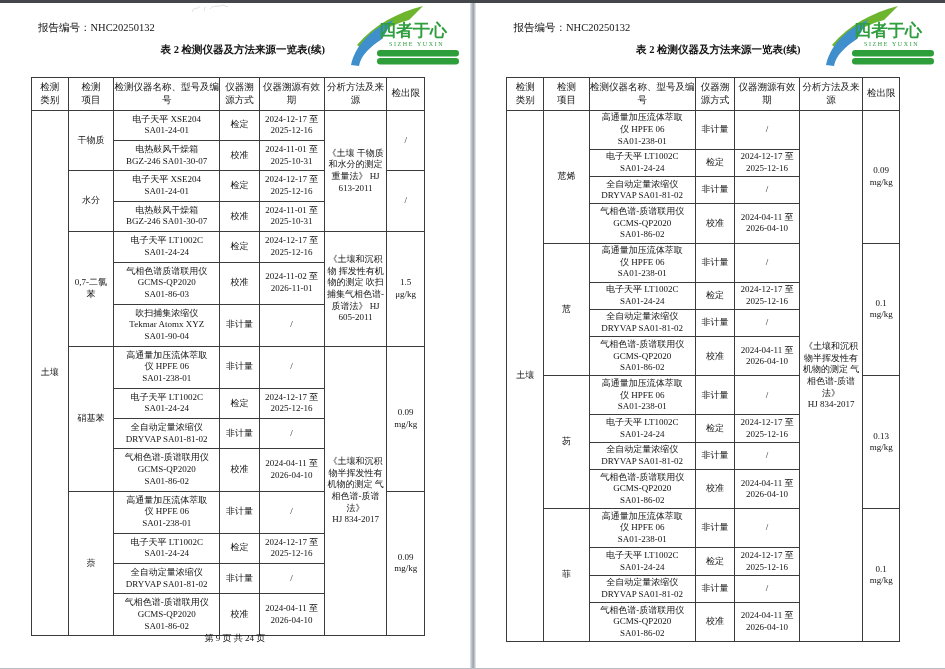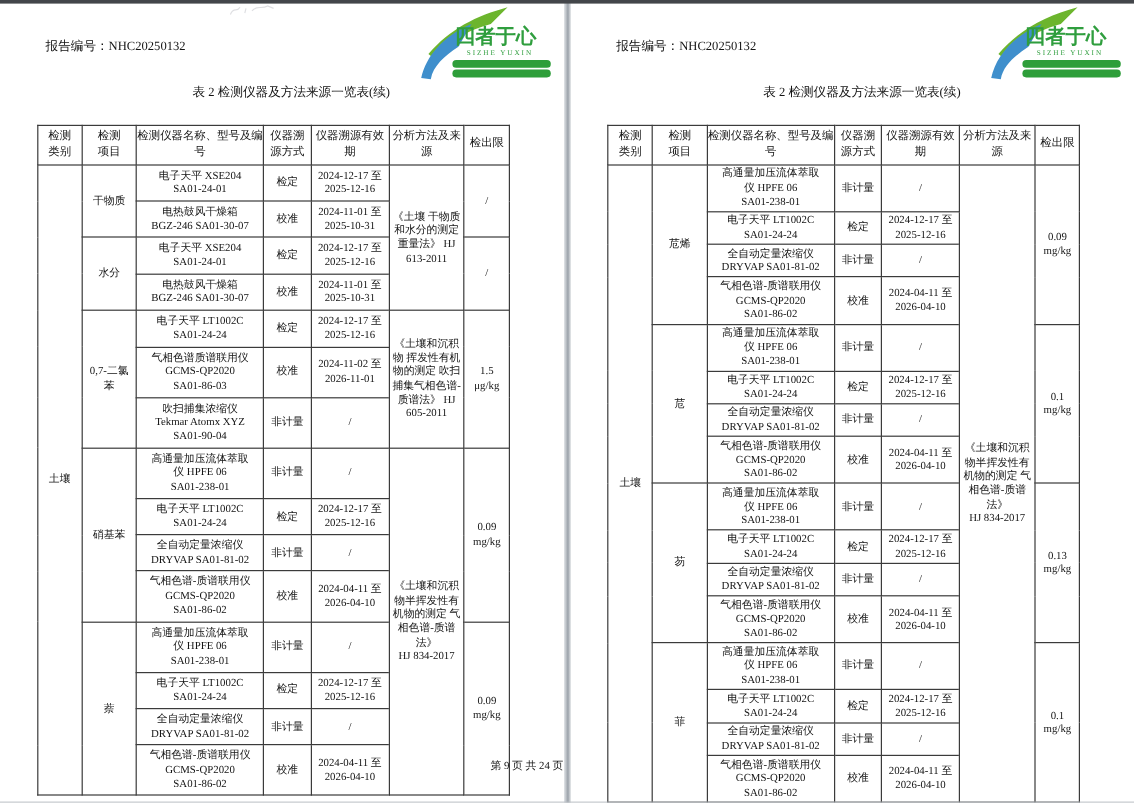--- a/index.html
+++ b/index.html
@@ -8,31 +8,31 @@
     width:945px; height:669px; position:relative; overflow:hidden;
     background:#ffffff; color:#131313;
     font-family:"Liberation Serif","DejaVu Serif",serif;
   }
   .top-edge { position:absolute; top:0; left:0; right:0; height:3px; background:#43464a; z-index:9; }
   .bottom-edge { position:absolute; bottom:0; left:0; right:0; height:1px; background:#b9bec4; z-index:9; }
   .spread { display:flex; width:100%; height:100%; }
   .page { position:relative; flex:1 1 0; overflow:hidden; background:#fff; }
   .divider { width:6px; flex:0 0 6px; background:linear-gradient(to right,#e3e6e9,#9aa1a9 55%,#eef0f1); }
 
-  .report-line { margin:32px 0 0 38px; font-size:10.5px; white-space:nowrap; }
-  .table-title { text-align:center; font-weight:normal; font-size:10.5px; margin-top:24px;padding-left:16px; }
+  .report-line { margin:21px 0 0 38px; font-size:10.5px; white-space:nowrap; }
+  .table-title { text-align:center; font-weight:bold; font-size:10.5px; margin-top:8px;padding-left:16px; }
 
   table { border-collapse:collapse; width:84%; margin:20px 0 0 6.5%; table-layout:fixed; }
   th, td { border:1px solid #3b3b3b; text-align:center; vertical-align:middle; white-space:pre-line; }
   th { font-size:9.5px; font-weight:normal; line-height:1.35; padding:3px 0; }
   td { font-size:9px; line-height:1.3; }
   .p0 td { padding:3px 1px; }
   .p1 td { padding:1.5px 1px; }
 
-  .page-footer { position:absolute; bottom:24px; left:0; width:100%; text-align:right; font-size:9px; }
+  .page-footer { position:absolute; bottom:24px; left:0; width:100%; text-align:center; font-size:9px; }
 
   .logo { position:absolute; top:5px; right:3px; width:118px; height:62px; z-index:5; }
   .scribble { position:absolute; top:2px; left:190px; width:46px; height:14px; z-index:4; opacity:.55; }
 </style>
 </head>
 <body>
 
 <div class="top-edge"></div>
 <div class="bottom-edge"></div>
 

